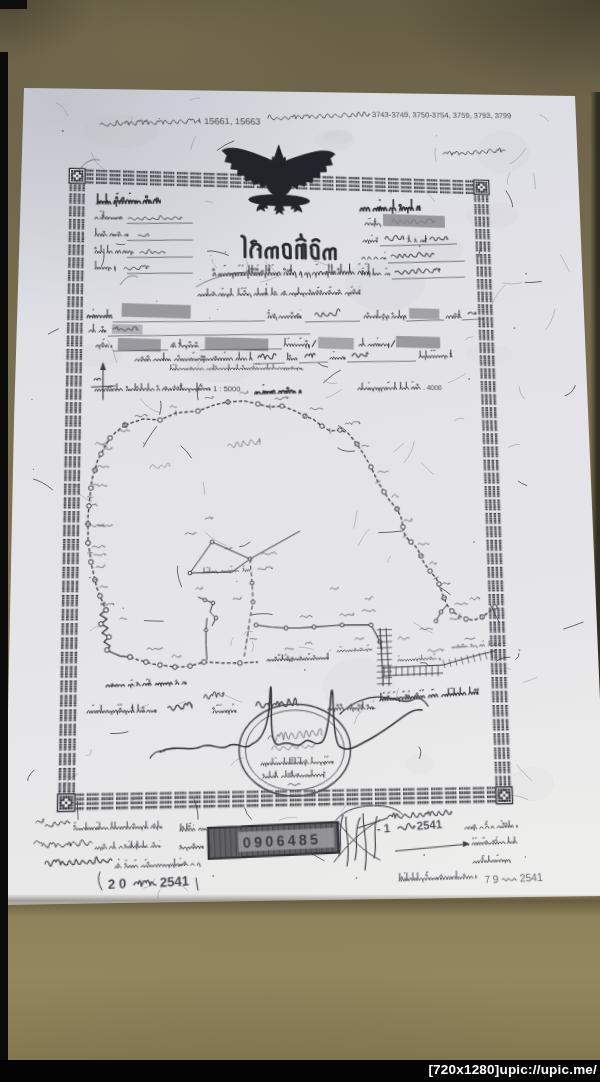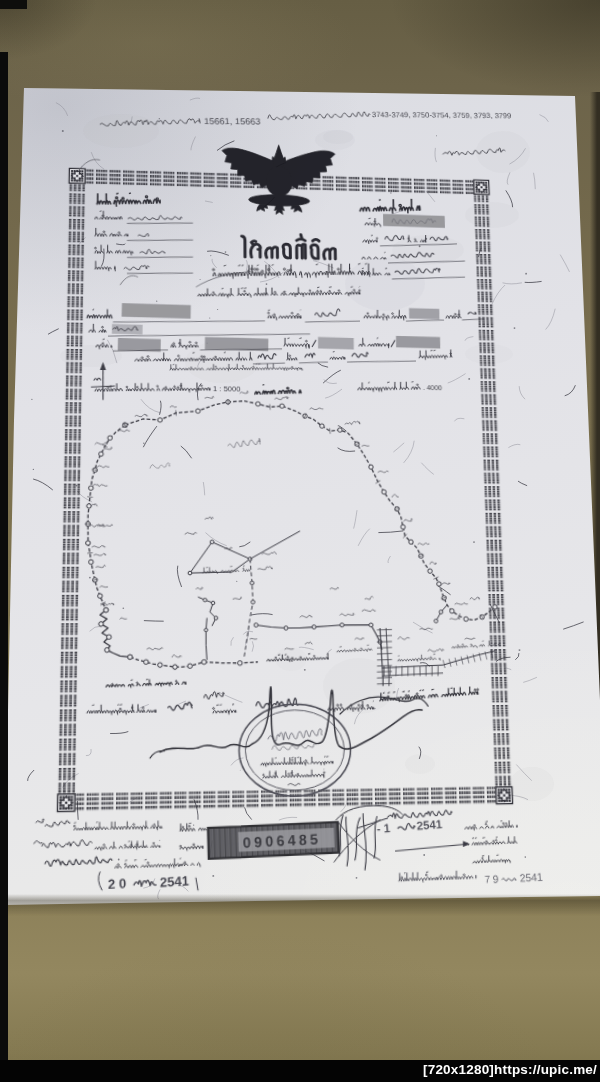--- a/index.html
+++ b/index.html
@@ -1117,13 +1117,13 @@
       <text x="400.1" y="706.6" font-family="Liberation Sans, sans-serif" font-size="9.5" font-weight="normal" fill="#5a5a64" text-anchor="start" opacity="1.00" transform="rotate(-2 400.1 706.6)">7</text>
       <text x="407.8" y="706.8" font-family="Liberation Sans, sans-serif" font-size="10" font-weight="normal" fill="#5a5a64" text-anchor="start" opacity="1.00" transform="rotate(-2 407.8 706.8)">9</text>
       <path d="M416.6,703.8 Q417.9,701.3 419.0,703.5 Q420.1,705.9 421.3,704.9 Q422.6,701.6 423.7,703.5 Q425.3,705.6 427.0,704.7 Q428.3,701.5 429.4,703.3 Q428.4,705.0 430.1,704.5" fill="none" stroke="#5a5a64" stroke-width="1.00" stroke-linecap="round" stroke-linejoin="round" opacity="1.00"></path>
       <text x="433.9" y="706.4" font-family="Liberation Sans, sans-serif" font-size="10" font-weight="normal" fill="#5a5a64" text-anchor="start" opacity="1.00" transform="rotate(-2 433.9 706.4)">2541</text>
     </svg>
   </div>
 <div id="shadow"></div>
 <div id="blackstrip"></div>
 <div id="blackcorner"></div>
 <div id="bar">
-    <span>[720x1280]https://upic.me/</span>
+    <span>[720x1280]upic://upic.me/</span>
   </div>
 </body></html>

